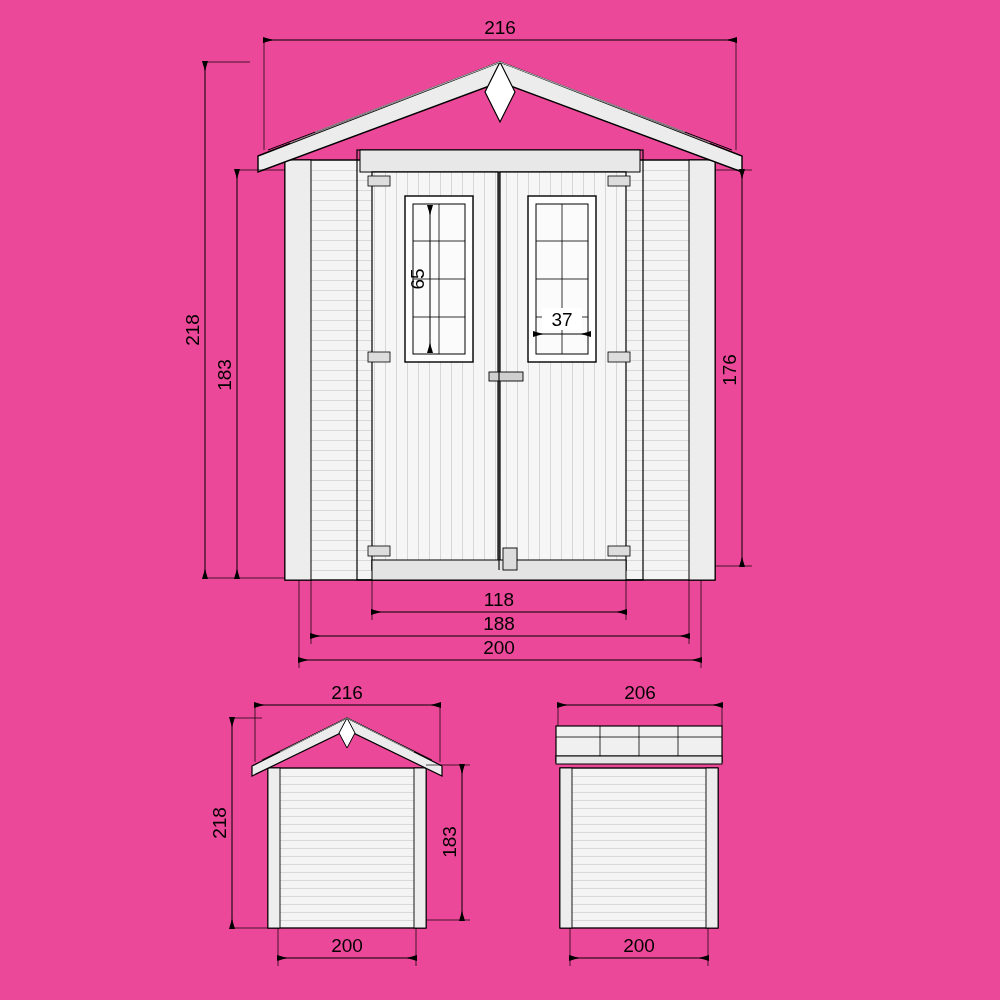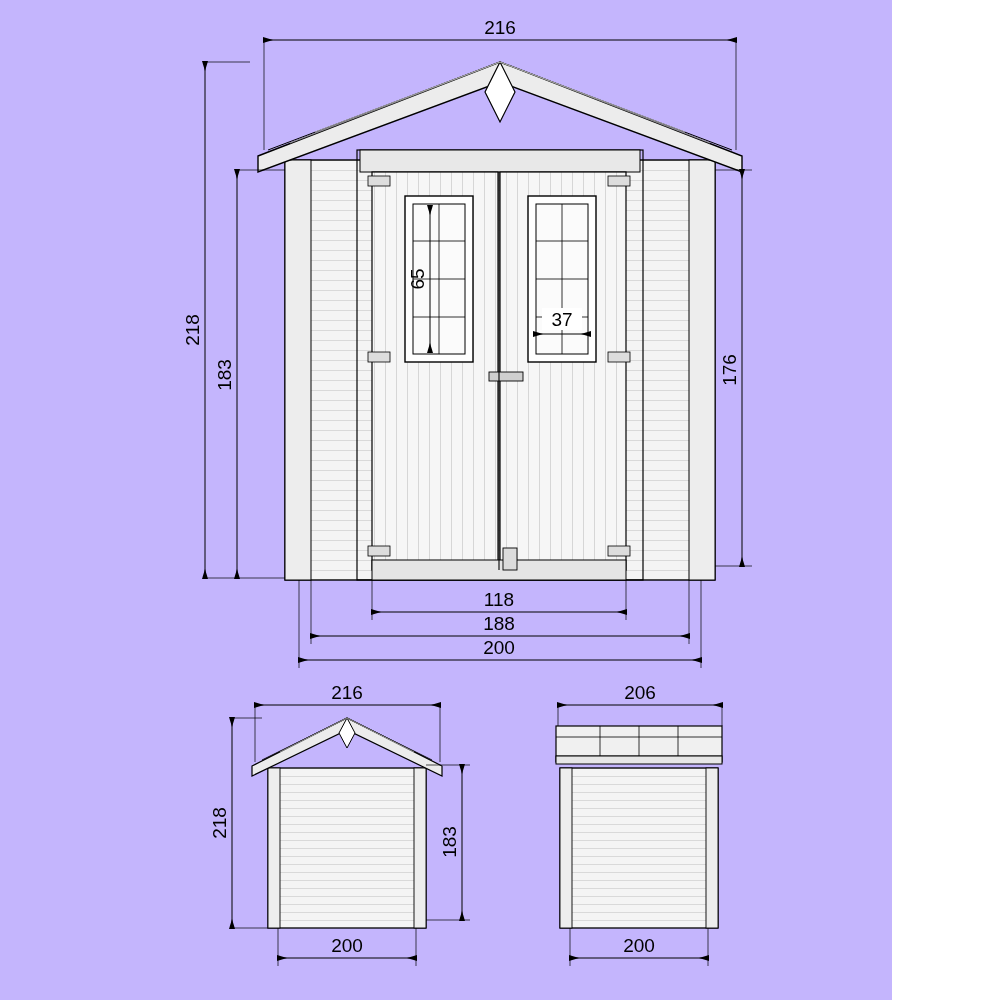--- a/index.html
+++ b/index.html
@@ -5,23 +5,23 @@
   html, body {
     margin: 0;
     padding: 0;
     background: #ffffff;
   }
   body {
     font-family: "Liberation Sans", sans-serif;
   }
   #stage {
     position: relative;
-    width: 892px;
+    width: 1000px;
     height: 1000px;
-    background: #c4b5fd;
+    background: #ec4899;
     overflow: hidden;
   }
   svg.drawing {
     position: absolute;
     left: 0;
     top: 0;
     width: 1000px;
     height: 1000px;
   }
   .dimtext {

